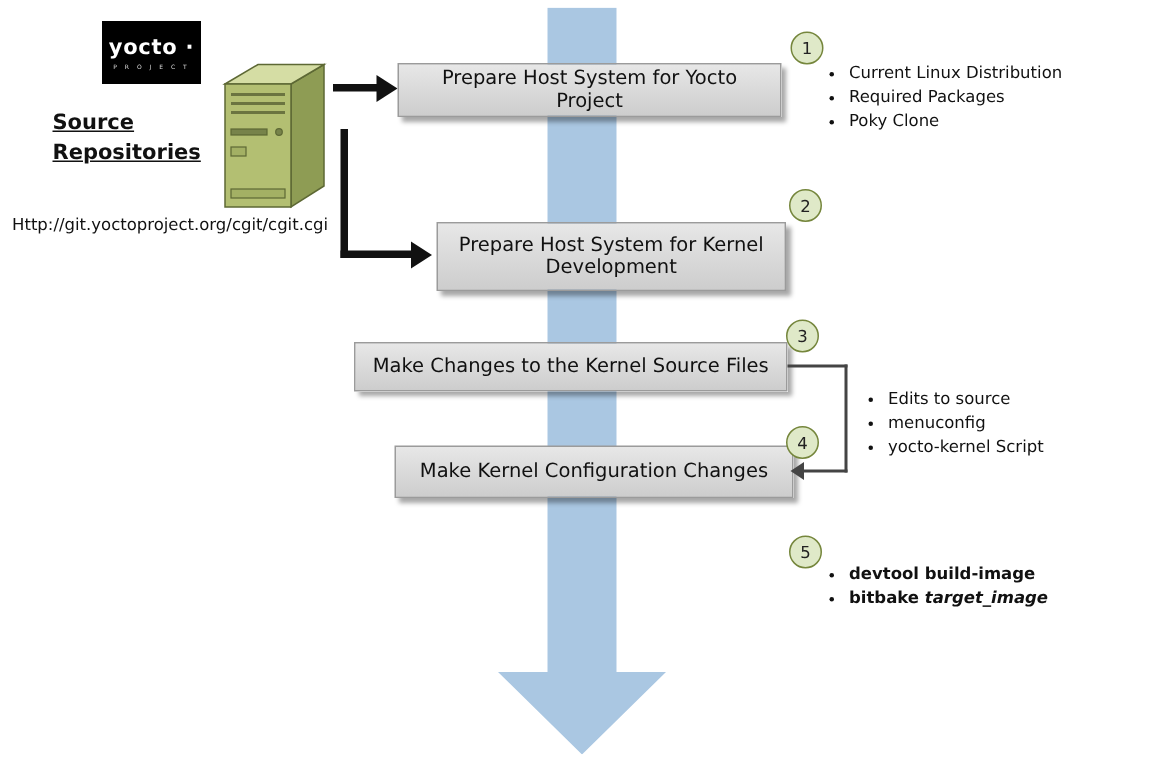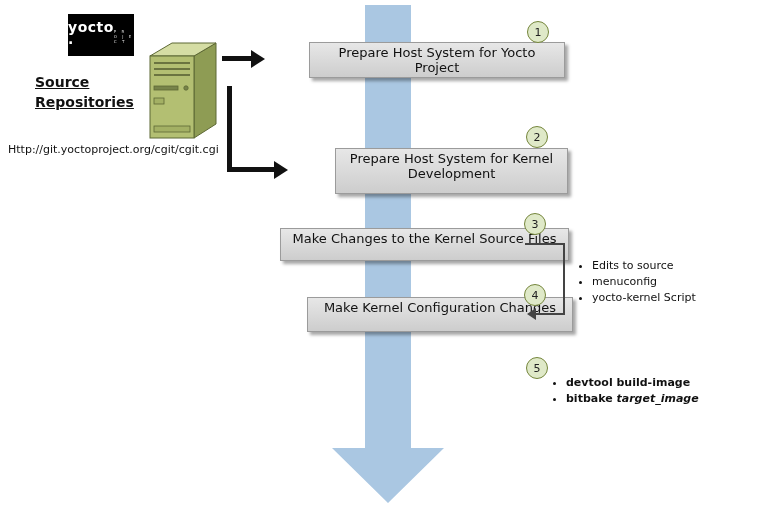--- a/index.html
+++ b/index.html
@@ -10,21 +10,21 @@
   }
   
   .flow-arrow{
     position:absolute;left:332px;top:5px;width:112px;height:498px;
     background:#aac7e2;
     clip-path:polygon(33px 0,79px 0,79px 443px,112px 443px,56px 498px,0 443px,33px 443px);
   }
   
   .logo{
     position:absolute;left:68px;top:14px;width:66px;height:42px;background:#000;
-    color:#fff;display:flex;flex-direction:row;align-items:center;justify-content:center;
+    color:#fff;display:flex;flex-direction:column;align-items:center;justify-content:center;
   }
   .logo .brand{font-size:14px;font-weight:bold;letter-spacing:0.5px;}
   .logo .sub{font-size:4px;letter-spacing:2px;margin-top:2px;color:#ddd;}
   
   .src-label{position:absolute;left:35px;top:72px;width:100px;font-size:14px;font-weight:bold;line-height:1.45;text-decoration:underline;}
   .git-url{position:absolute;left:8px;top:143px;font-size:11px;}
   
   .server{position:absolute;left:138px;top:36px;width:86px;height:108px;}
   
   .blk{position:absolute;background:#111;}
@@ -32,25 +32,25 @@
     position:absolute;width:0;height:0;
     border-top:9px solid transparent;border-bottom:9px solid transparent;border-left:14px solid #111;
   }
   .thin{position:absolute;background:#444;}
   .arrowhead-left-small{
     position:absolute;width:0;height:0;
     border-top:6px solid transparent;border-bottom:6px solid transparent;border-right:9px solid #444;
   }
   
   .step-box{
-    position:absolute;display:flex;justify-content:center;
+    position:absolute;display:flex;align-items:center;justify-content:center;
     background:linear-gradient(to bottom,#e7e7e7,#cdcdcd);
     border:1px solid #9b9b9b;
     box-shadow:3px 3px 3px rgba(0,0,0,0.35);
-    font-size:13px;text-align:center;padding:2px 8px;box-sizing:border-box;margin-left:44px;
+    font-size:13px;text-align:center;padding:2px 8px;box-sizing:border-box;
   }
   
   .num-circle{
     position:absolute;width:20px;height:20px;border-radius:50%;
     background:#dfe9c8;border:1.5px solid #75863c;
     font-size:11px;color:#222;display:flex;align-items:center;justify-content:center;
   }
   
   .bullets{position:absolute;margin:0;padding-left:14px;font-size:11px;line-height:1.35;}
   .bullets li{margin:1px 0;}
@@ -129,20 +129,25 @@
   <div class="num-circle" style="left:524px;top:213px;">
       <span>3</span>
     </div>
   <div class="num-circle" style="left:524px;top:284px;">
       <span>4</span>
     </div>
   <div class="num-circle" style="left:526px;top:357px;">
       <span>5</span>
     </div>
 
+  <ul class="bullets" style="left:552px;top:41px;width:180px;">
+    <li><span>Current Linux Distribution</span></li>
+    <li><span>Required Packages</span></li>
+    <li><span>Poky Clone</span></li>
+  </ul>
 
 
   <ul class="bullets" style="left:578px;top:258px;width:160px;">
     <li><span>Edits to source</span></li>
     <li><span>menuconfig</span></li>
     <li><span>yocto-kernel Script</span></li>
   </ul>
 
   <ul class="bullets" style="left:552px;top:375px;width:180px;font-weight:bold;">
     <li><span>devtool build-image</span></li>

